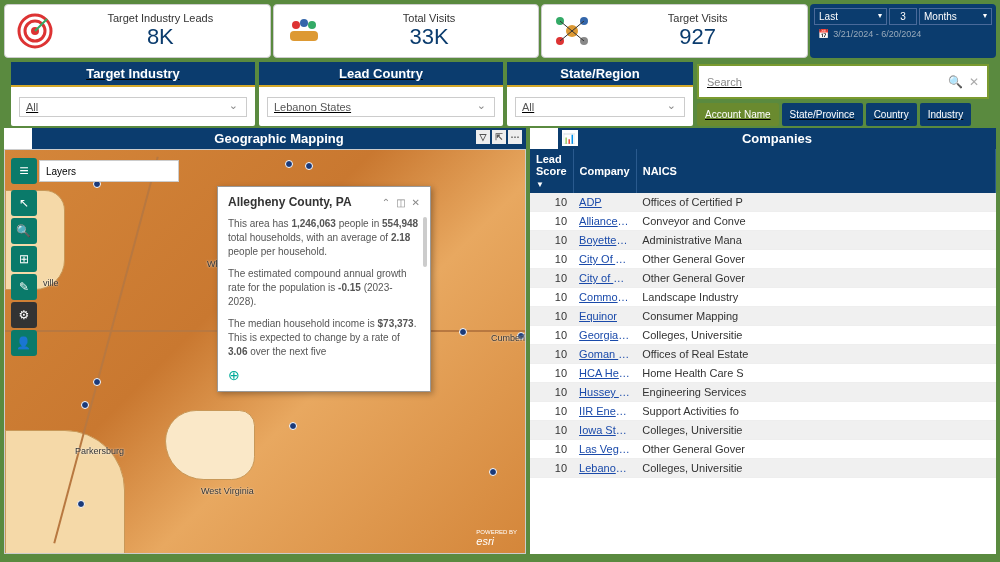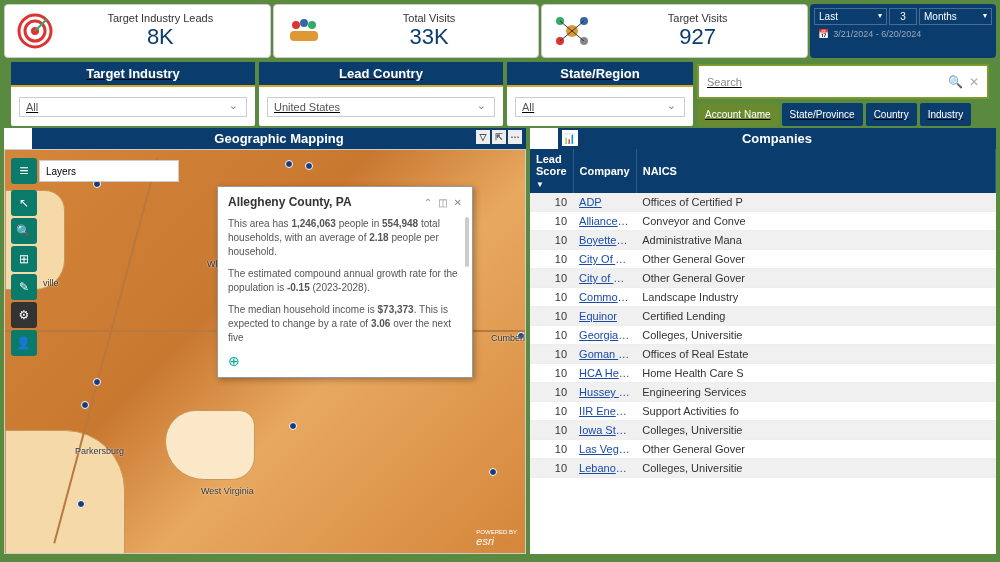--- a/index.html
+++ b/index.html
@@ -59,21 +59,21 @@
 .map-label { position: absolute; font-size: 9px; color: #333; text-shadow: 0 0 2px #fff; }
 
 .map-toolbar { position: absolute; left: 6px; top: 40px; display: flex; flex-direction: column; gap: 2px; }
 .map-tool { width: 26px; height: 26px; background: #0a7a6a; color: #fff; display: flex; align-items: center; justify-content: center; font-size: 12px; border-radius: 3px; cursor: pointer; }
 .map-tool.dark { background: #333; }
 
 .layers-bar { position: absolute; left: 6px; top: 8px; display: flex; align-items: center; gap: 2px; }
 .layers-btn { width: 26px; height: 26px; background: #0a7a6a; color: #fff; display: flex; align-items: center; justify-content: center; border-radius: 3px; }
 .layers-input { width: 140px; height: 22px; border: 1px solid #ccc; padding: 2px 6px; font-size: 10px; background: #fff; }
 
-.popup { position: absolute; left: 212px; top: 36px; width: 256px; background: #fff; border: 1px solid #999; box-shadow: 2px 2px 6px rgba(0,0,0,0.3); padding: 8px 10px; font-size: 10px; color: #555; }
+.popup { position: absolute; left: 212px; top: 36px; width: 214px; background: #fff; border: 1px solid #999; box-shadow: 2px 2px 6px rgba(0,0,0,0.3); padding: 8px 10px; font-size: 10px; color: #555; }
 .popup-title { font-size: 12px; font-weight: bold; color: #333; margin-bottom: 8px; display: flex; justify-content: space-between; align-items: center; }
 .popup-title .picons { display: flex; gap: 6px; font-size: 10px; color: #888; font-weight: normal; }
 .popup p { margin-bottom: 8px; line-height: 1.4; }
 .popup .zoom { color: #0a9; font-size: 14px; }
 .popup-scroll { position: absolute; right: 3px; top: 30px; width: 4px; height: 50px; background: #ccc; border-radius: 2px; }
 
 .esri-logo { position: absolute; right: 8px; bottom: 6px; color: #fff; font-size: 11px; font-style: italic; }
 .esri-logo .pwr { font-size: 6px; display: block; font-style: normal; }
 
 .table-wrap { flex: 1; overflow: hidden; }
@@ -149,21 +149,21 @@
 <div class="filter-row">
   <div class="filter-col fc1">
     <div class="filter-head">Target Industry</div>
     <div class="filter-body">
         <div class="dropdown">All</div>
       </div>
   </div>
   <div class="filter-col fc2">
     <div class="filter-head">Lead Country</div>
     <div class="filter-body">
-        <div class="dropdown">United States</div>
+        <div class="dropdown">Lebanon States</div>
       </div>
   </div>
   <div class="filter-col fc3">
     <div class="filter-head">State/Region</div>
     <div class="filter-body">
         <div class="dropdown">All</div>
       </div>
   </div>
   <div class="search-col">
     <div class="search-box">
@@ -293,21 +293,21 @@
               <td class="naics-cell">Other General Gover</td>
             </tr>
             <tr>
               <td class="score-cell">10</td>
               <td class="company-cell">Commonwealth Economics</td>
               <td class="naics-cell">Landscape Industry</td>
             </tr>
             <tr>
               <td class="score-cell">10</td>
               <td class="company-cell">Equinor</td>
-              <td class="naics-cell">Certified Lending</td>
+              <td class="naics-cell">Consumer Mapping</td>
             </tr>
             <tr>
               <td class="score-cell">10</td>
               <td class="company-cell">Georgia Southern University</td>
               <td class="naics-cell">Colleges, Universitie</td>
             </tr>
             <tr>
               <td class="score-cell">10</td>
               <td class="company-cell">Goman + York</td>
               <td class="naics-cell">Offices of Real Estate</td>

